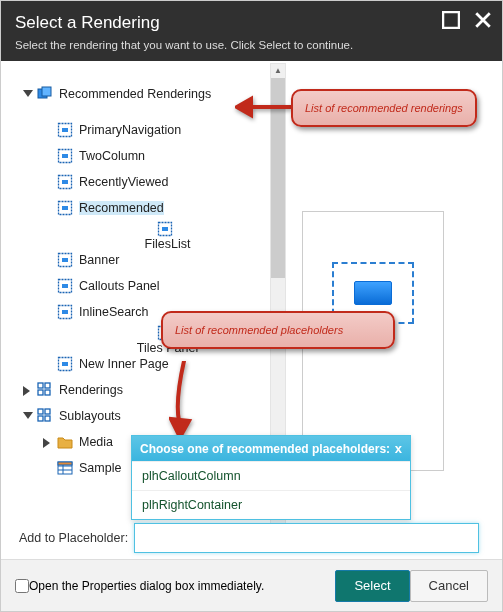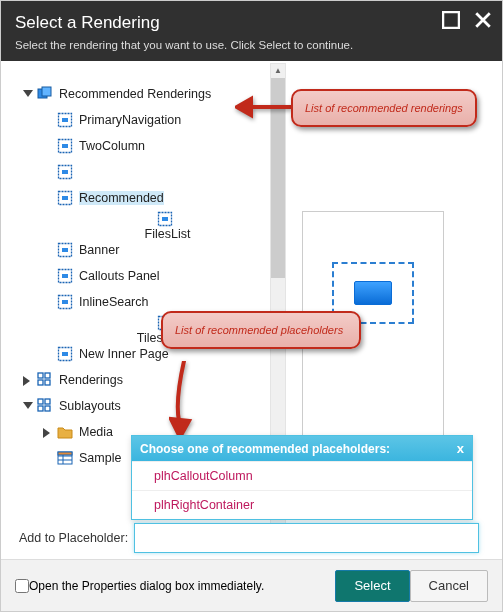--- a/index.html
+++ b/index.html
@@ -27,24 +27,24 @@
   .preview-box { border: 1px solid #ccc; margin-top: 130px; width: 142px; height: 260px; padding: 50px 22px; position: relative; }
   .placeholder-box { border: 2px dashed #2b7ed1; width: 82px; height: 62px; margin: 0 auto; padding: 10px; display:flex; align-items:center; justify-content:center;}
   .rendering-chip { width: 38px; height: 24px; background: linear-gradient(180deg,#3ea2ff,#0a6cd6); border-radius: 2px; border:1px solid #0a6cd6;}
 
   
   .callout { position: absolute; background: linear-gradient(180deg,#f3cbc7,#e9b0aa); border: 2px solid #c12a1b; border-radius: 10px; padding: 10px 12px; color: #c12a1b; font-size: 11px; font-style: italic; box-shadow: 2px 3px 5px rgba(0,0,0,.4); z-index: 5; line-height: 1.3;}
   
   .arrow-line { position:absolute; stroke:#c12a1b; stroke-width:4; fill:#c12a1b; z-index:4; filter: drop-shadow(1px 2px 2px rgba(0,0,0,.4));}
 
   
-  .popup { position: absolute; left: 130px; top: 374px; width: 342px; background: #fff; border: 1px solid #4fc1e2; z-index: 10; box-shadow: 0 2px 6px rgba(0,0,0,.15);}
+  .popup { position: absolute; left: 130px; top: 374px; width: 280px; background: #fff; border: 1px solid #4fc1e2; z-index: 10; box-shadow: 0 2px 6px rgba(0,0,0,.15);}
   .popup-hd { background: linear-gradient(180deg,#5cc5e6,#3bb5df); color: #fff; padding: 5px 8px; font-size: 12px; font-weight: bold; display:flex; justify-content:space-between; align-items:center;}
   .popup-hd .close { font-weight: bold; cursor:pointer; font-size:13px;}
-  .popup-item { padding: 7px 22px; font-size: 12.5px; border-top: 1px solid #eee; cursor:pointer; color:#be185d;}
+  .popup-item { padding: 7px 10px; font-size: 12.5px; border-top: 1px solid #eee; cursor:pointer; color:#14532d;}
   .popup-item:first-of-type { border-top:none;}
 
   .placeholder-row { position: absolute; left: 18px; bottom: 4px; display: flex; align-items: center; font-size: 12.5px; width: 460px; z-index:11;}
   .placeholder-row label { margin-right: 6px; color:#333;}
   .ph-input { flex: 1; border: 1px solid #4fc1e2; height: 30px; padding: 2px 6px; font-size: 13px; outline:none; box-shadow: 0 0 4px rgba(79,193,226,.5);}
 
   .footer { background: #f2f2f2; border-top: 1px solid #ddd; height: 52px; display: flex; align-items: center; padding: 0 14px; gap: 0; font-size: 12px; position:absolute; bottom:0; left:0; right:0;}
   .chk { width: 14px; height: 14px; }
   .spacer { flex: 1; }
   .btn { height: 32px; padding: 0 18px; font-size: 13px; border-radius: 2px; cursor: pointer; }
@@ -86,21 +86,21 @@
       <span class="ico">
           <svg viewBox="0 0 16 16">
             <rect x="1" y="3" width="9" height="9" fill="#2e8ae6" stroke="#175aa0"></rect>
             <rect x="5" y="1" width="9" height="9" fill="#62b4ff" stroke="#175aa0"></rect>
           </svg>
         </span>
       <span>Recommended Renderings</span>
     </div>
 
     <div id="rec-items">
-        <div class="node" style="padding-left: 34px;">
+        <div class="node" style="padding-left: 34px; margin-top: 10px;">
           <span class="ico">
             <svg viewBox="0 0 16 16" class="ico-layout">
               <rect x="1.5" y="1.5" width="13" height="13" stroke-dasharray="2 1"></rect>
               <rect x="5" y="6" width="6" height="4" fill="#2e8ae6" stroke="none"></rect>
             </svg>
           </span>
           <span>PrimaryNavigation</span>
         </div>
         <div class="node" style="padding-left: 34px;">
           <span class="ico">
@@ -111,20 +111,21 @@
           </span>
           <span>TwoColumn</span>
         </div>
         <div class="node" style="padding-left: 34px;">
           <span class="ico">
             <svg viewBox="0 0 16 16" class="ico-layout">
               <rect x="1.5" y="1.5" width="13" height="13" stroke-dasharray="2 1"></rect>
               <rect x="5" y="6" width="6" height="4" fill="#2e8ae6" stroke="none"></rect>
             </svg>
           </span>
+          <span>RecentlyViewed</span>
         </div>
         <div class="node" style="padding-left: 34px;">
           <span class="ico">
             <svg viewBox="0 0 16 16" class="ico-layout">
               <rect x="1.5" y="1.5" width="13" height="13" stroke-dasharray="2 1"></rect>
               <rect x="5" y="6" width="6" height="4" fill="#2e8ae6" stroke="none"></rect>
             </svg>
           </span>
           <span class="selected">Recommended</span>
         </div>
@@ -254,21 +255,21 @@
   </div>
 
   <div class="callout" style="top:28px; left:290px; width:186px;">
     <span>List of recommended renderings</span>
   </div>
   <svg class="arrow-line" style="top:34px; left:234px;" width="56" height="24">
     <path d="M56 12 L14 12" stroke-linecap="round"></path>
     <path d="M2 12 L16 4 L16 20 Z"></path>
   </svg>
 
-  <div class="callout" style="top:250px; left:160px; width:200px;">
+  <div class="callout" style="top:250px; left:160px; width:234px;">
     <span>List of recommended placeholders</span>
   </div>
   <svg class="arrow-line" style="top:300px; left:168px;" width="30" height="78">
     <path d="M15 0 Q6 40 10 60" fill="none" stroke-linecap="round"></path>
     <path d="M11 76 L2 58 L20 60 Z"></path>
   </svg>
 
   <div class="popup">
     <div class="popup-hd">
       <span>Choose one of recommended placeholders:</span>

